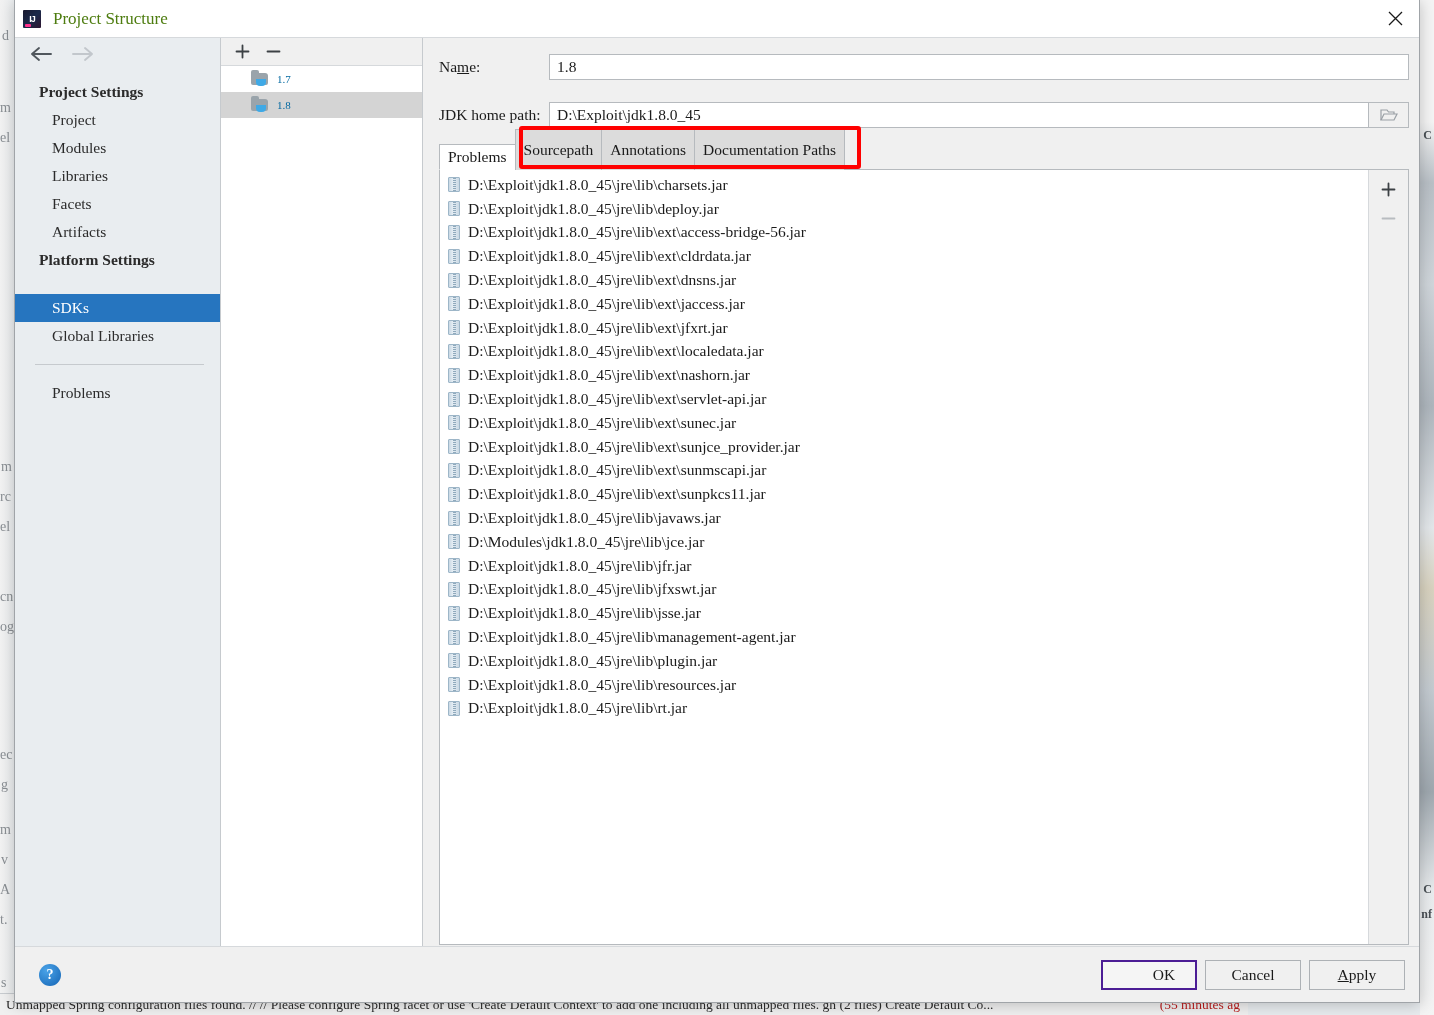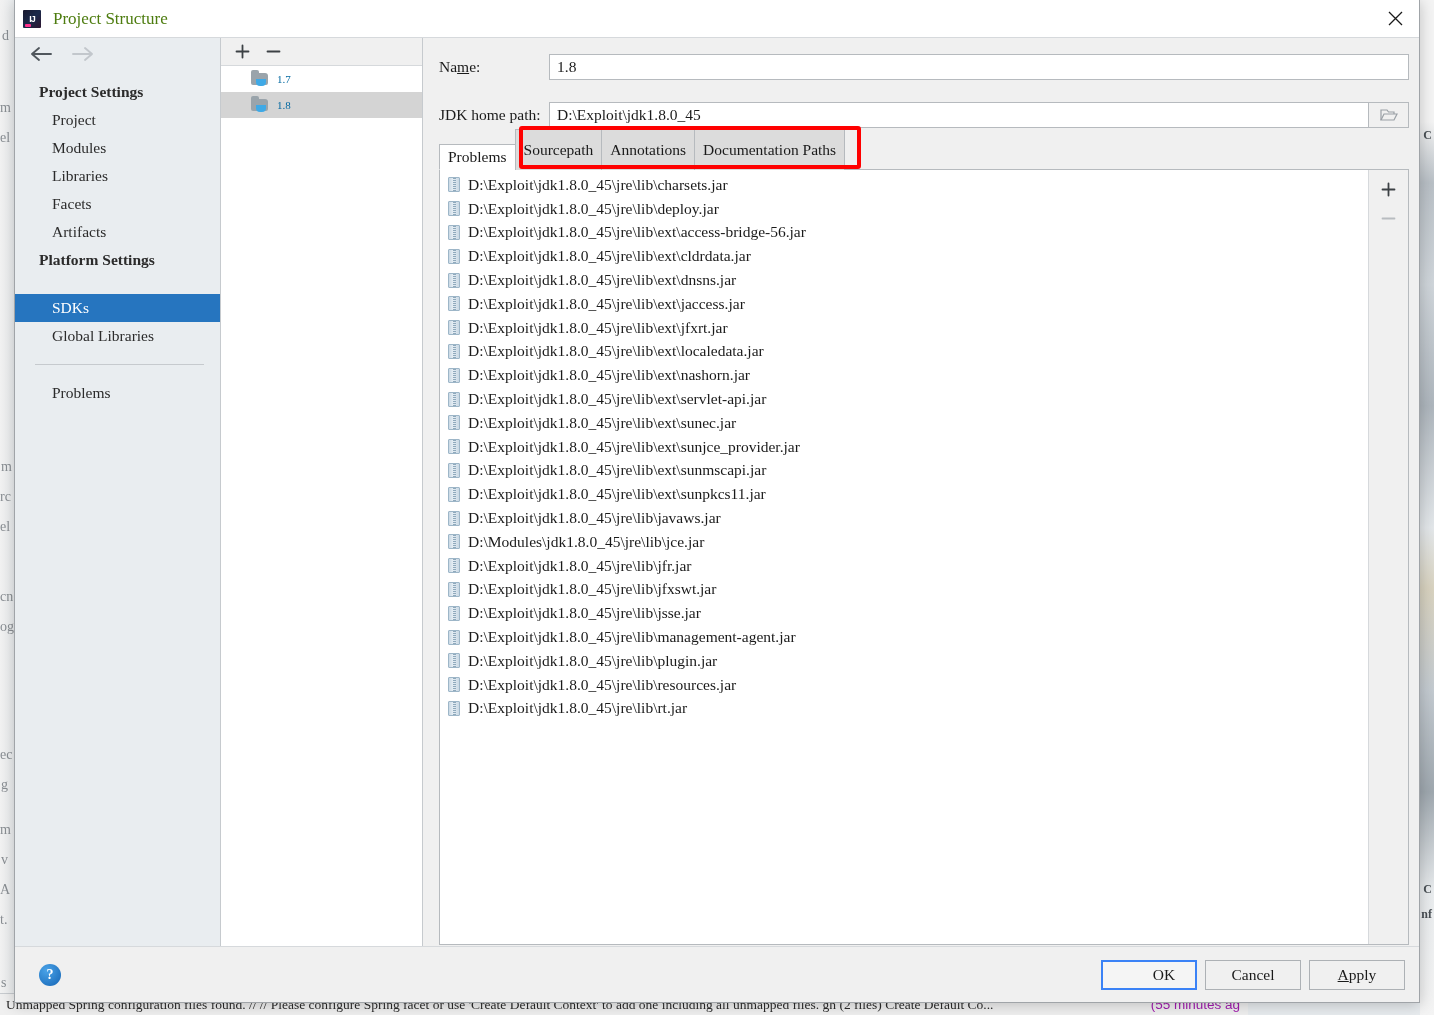--- a/index.html
+++ b/index.html
@@ -52,22 +52,22 @@
     overflow: hidden;
   }
   #ide-statusbar .status-text {
     position: absolute; left: 6px; top: 3px;
     font-family: "Liberation Serif", serif;
     font-size: 13.5px; color: #2b2b2b;
     white-space: nowrap;
   }
   #ide-statusbar .status-right {
     position: absolute; right: 8px; top: 3px;
-    font-family: Liberation Sans, sans-serif;
-    font-size: 13.5px; color: #a21caf;
+    font-family: Liberation Serif, serif;
+    font-size: 13.5px; color: #b91c1c;
     white-space: nowrap;
   }
 
   
   #dialog {
     position: absolute;
     left: 14px; top: 0;
     width: 1406px; height: 1003px;
     background: #f0f0f0;
     border: 1px solid #a0a4a8;
@@ -315,21 +315,21 @@
   }
   .dlg-btn {
     width: 96px; height: 30px;
     background: #f0f0f0;
     border: 1px solid #adb1b5;
     font-family: "Liberation Serif", serif;
     font-size: 15.5px; color: #1a1a1a;
     display: flex; align-items: center; justify-content: center;
     cursor: pointer;
   }
-  .dlg-btn.primary { border: 2px solid #3b82f6; background: #f5f5f5; padding-left: 30px; }
+  .dlg-btn.primary { border: 2px solid #4c1d95; background: #f5f5f5; padding-left: 30px; }
   .dlg-btn u { text-decoration: underline; }
 </style>
 </head>
 <body>
 
 <div id="bg-ide">
   <div class="bg-left-strip"></div>
   <div id="bg-frags">
       <span class="bg-frag" style="left: 2px; top: 28px;">d</span>
       <span class="bg-frag" style="left: 0px; top: 100px;">m</span>

